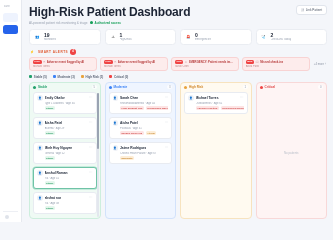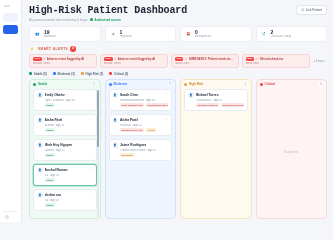--- a/index.html
+++ b/index.html
@@ -23,21 +23,21 @@
   .sb-item.active { background: #2563eb; }
   .sb-spacer { flex: 1; }
   .sb-foot { border-top: 1px solid #edeff4; height: 11px; }
   .sb-foot-dot { width: 4px; height: 4px; border-radius: 50%; background: #dfe3ea; margin: 3px 0 0 2px; }
 
   
   .main { flex: 1; height: 222px; display: flex; flex-direction: column;
           padding: 5px 6px 0 7px; background: #f4f6fa; overflow: hidden; }
 
   .topbar { display: flex; align-items: flex-start; justify-content: space-between; }
-  .page-title { font-size: 10px; font-weight: bold; color: #1c2434; letter-spacing: -.15px; font-family: Liberation Mono, monospace; }
+  .page-title { font-size: 12px; font-weight: bold; color: #1c2434; letter-spacing: -.15px; }
   .subline { display: flex; align-items: center; gap: 3px; margin-top: 1.5px; }
   .subtitle { font-size: 3.1px; color: #9aa3b2; }
   .auth-badge { font-size: 3px; color: #18a05a; font-weight: bold; display: flex; align-items: center; gap: 1px; }
   .auth-badge .shield { width: 3px; height: 3px; border-radius: 50% 50% 40% 40%; background: #18a05a; display: inline-block; }
 
   .link-btn {
     display: flex; align-items: center; gap: 2px;
     border: 1px solid #e1e5ec; background: #fff; border-radius: 3px;
     padding: 2px 4px; font-size: 3.1px; color: #4b5565; white-space: nowrap;
   }

